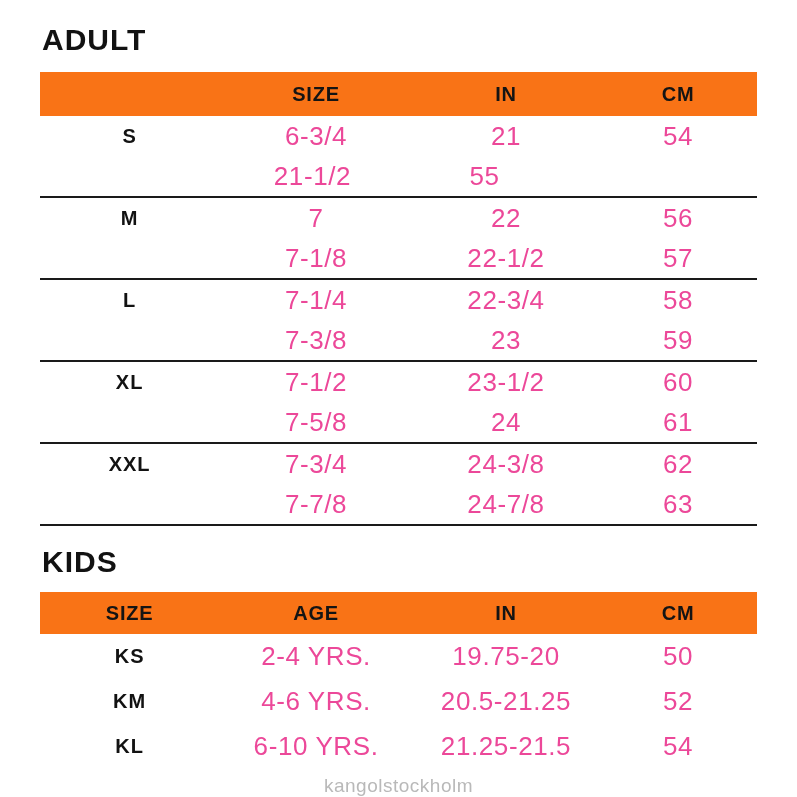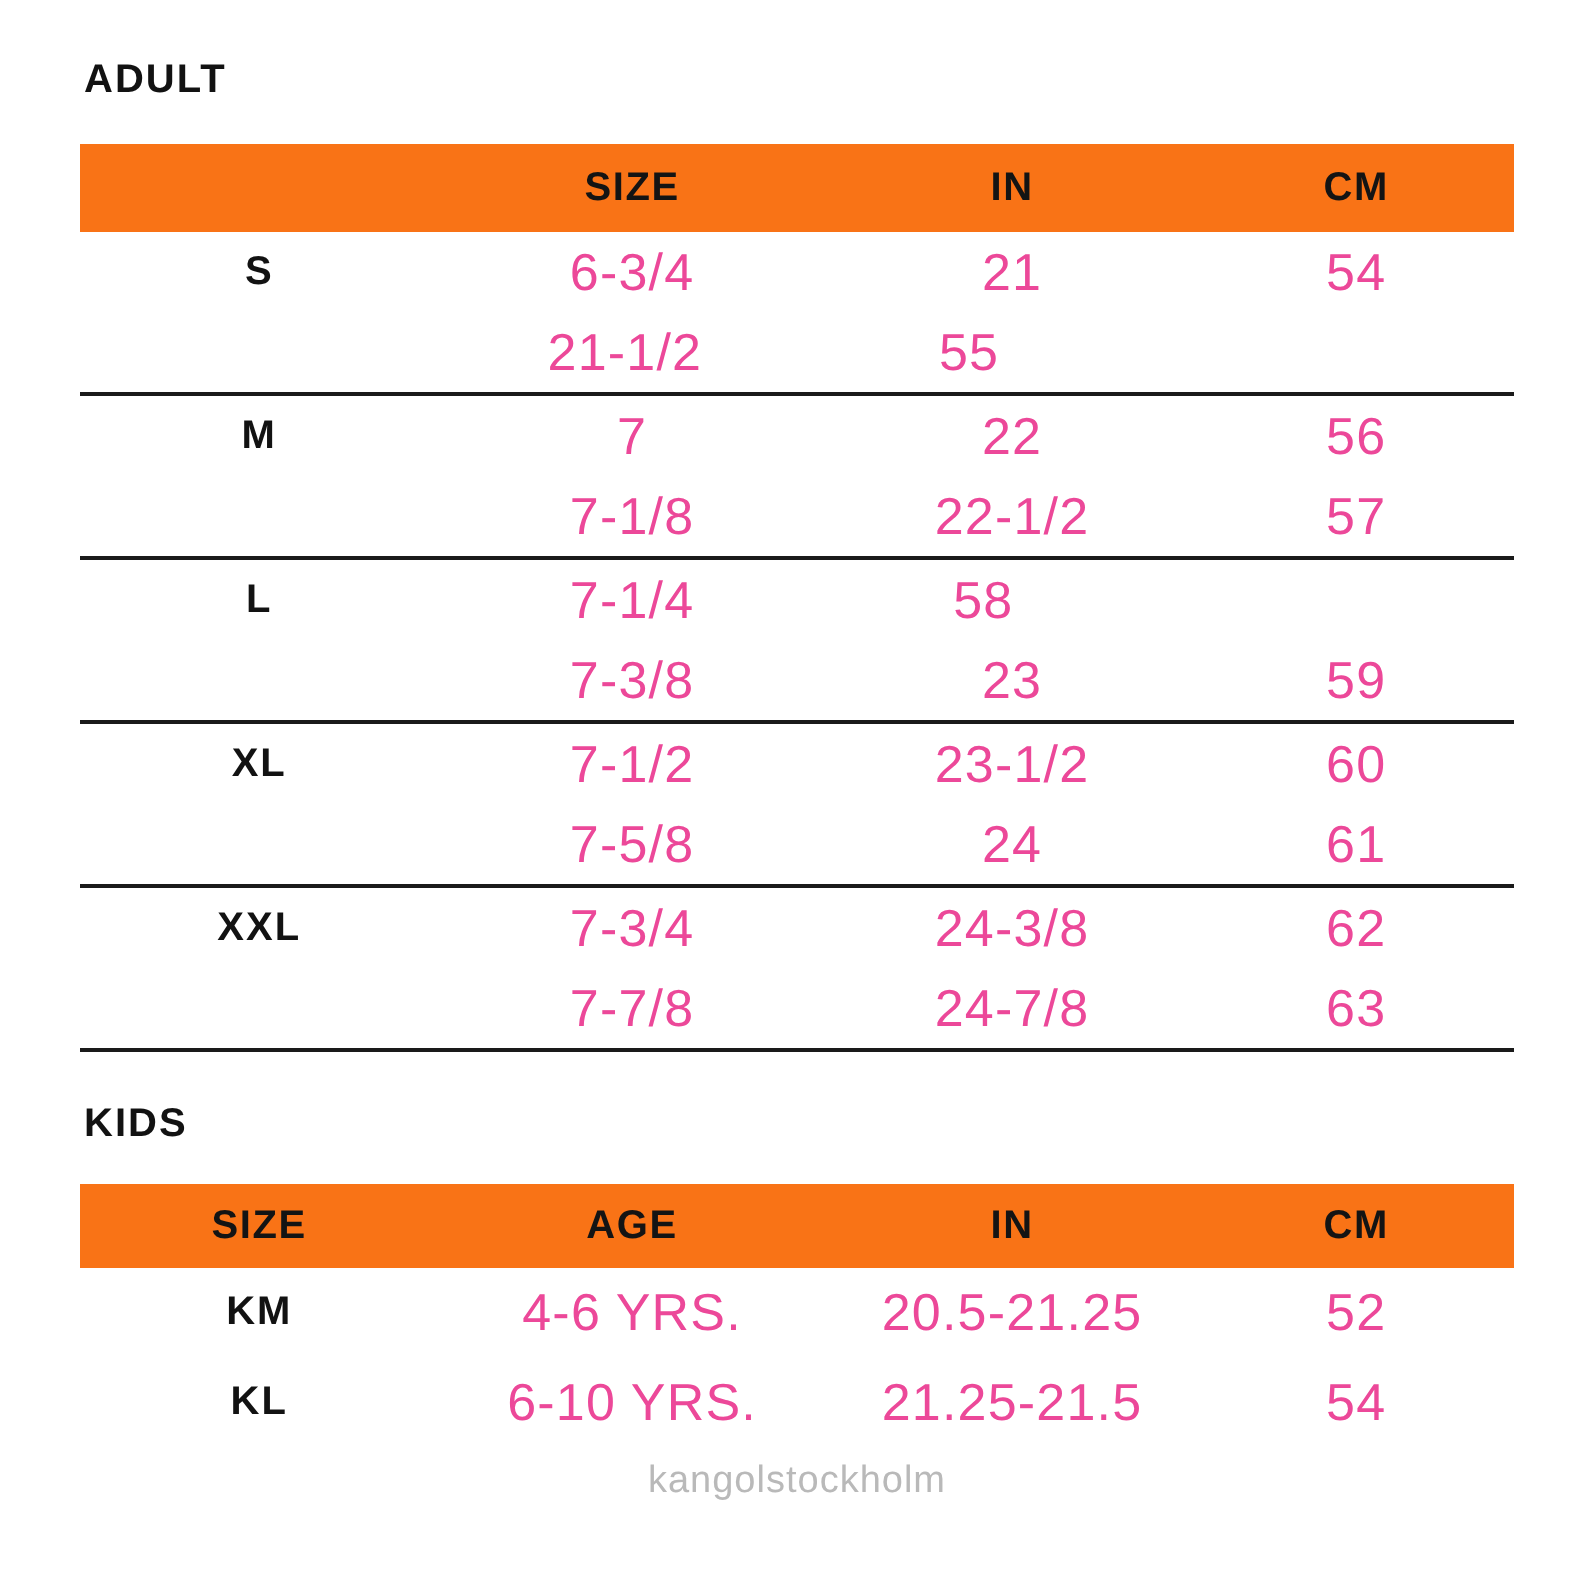--- a/index.html
+++ b/index.html
@@ -5,21 +5,21 @@
   * { box-sizing: border-box; margin: 0; padding: 0; }
   html, body {
     width: 797px; height: 797px;
     background: #ffffff;
     font-family: "Liberation Sans", sans-serif;
     overflow: hidden;
   }
   .page { padding: 22px 40px 0 40px; }
 
   .section-title {
-    font-size: 20px;
+    font-size: 30px;
     font-weight: 800;
     letter-spacing: 1px;
     color: #121212;
     height: 36px;
     line-height: 36px;
     margin: 0 0 14px 2px;
   }
   .section-title.kids-gap { margin-top: 18px; margin-bottom: 12px; }
 
   .table { width: 100%; }
@@ -106,20 +106,21 @@
             <div class="td col-0 size-label"></div>
             <div class="td col-1">7-1/8</div>
             <div class="td col-2">22-1/2</div>
             <div class="td col-3">57</div>
           </div>
         </div>
         <div class="group">
           <div class="tr">
             <div class="td col-0 size-label">L</div>
             <div class="td col-1">7-1/4</div>
+            <div class="td col-2">22-3/4</div>
             <div class="td col-3">58</div>
           </div>
           <div class="tr">
             <div class="td col-0 size-label"></div>
             <div class="td col-1">7-3/8</div>
             <div class="td col-2">23</div>
             <div class="td col-3">59</div>
           </div>
         </div>
         <div class="group">
@@ -157,20 +158,26 @@
 
   <div class="table kids">
     <div class="thead">
       <div class="th col-0">SIZE</div>
       <div class="th col-1">AGE</div>
       <div class="th col-2">IN</div>
       <div class="th col-3">CM</div>
     </div>
     <div id="kids-body">
         <div class="tr">
+          <div class="td col-0 size-label">KS</div>
+          <div class="td col-1">2-4 YRS.</div>
+          <div class="td col-2">19.75-20</div>
+          <div class="td col-3">50</div>
+        </div>
+        <div class="tr">
           <div class="td col-0 size-label">KM</div>
           <div class="td col-1">4-6 YRS.</div>
           <div class="td col-2">20.5-21.25</div>
           <div class="td col-3">52</div>
         </div>
         <div class="tr">
           <div class="td col-0 size-label">KL</div>
           <div class="td col-1">6-10 YRS.</div>
           <div class="td col-2">21.25-21.5</div>
           <div class="td col-3">54</div>

